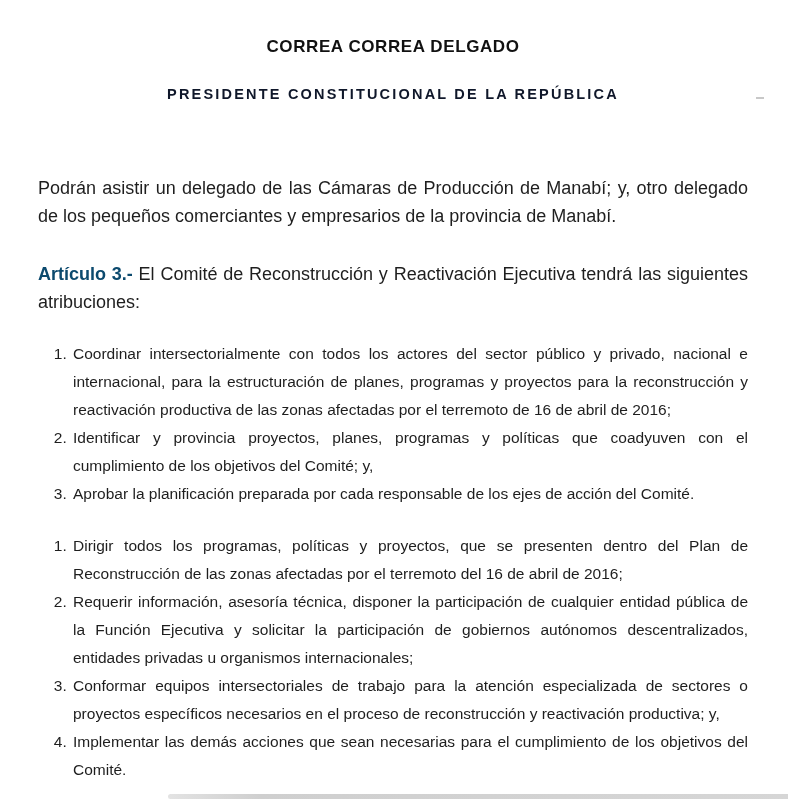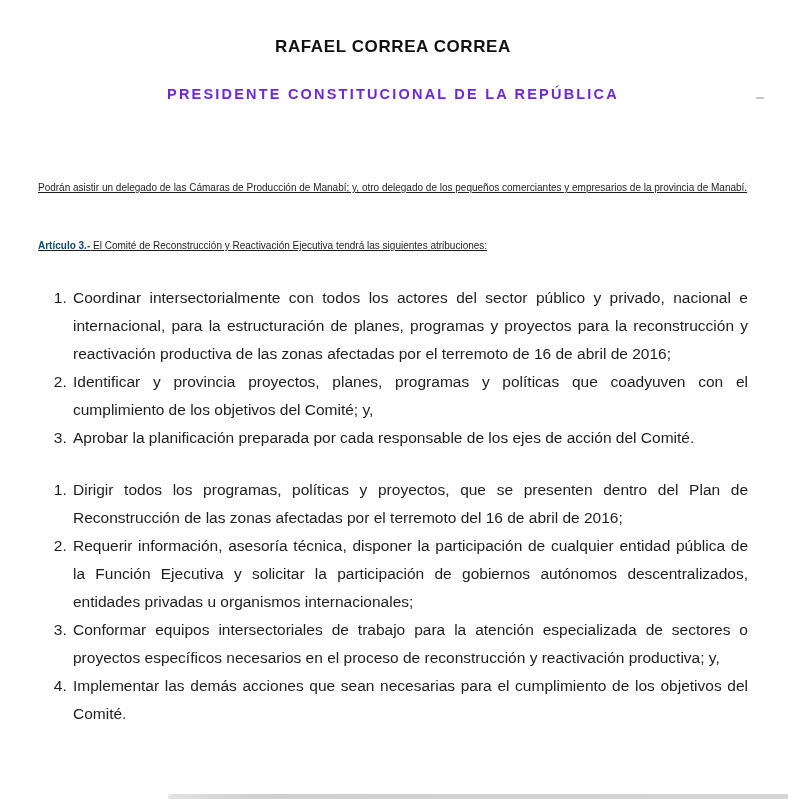--- a/index.html
+++ b/index.html
@@ -31,29 +31,28 @@
     font-weight: bold;
     letter-spacing: 0.6px;
     color: #111;
     margin: 21px 0 0 0;
   }
   .author-title {
     text-align: center;
     font-size: 14.5px;
     font-weight: bold;
     letter-spacing: 2.2px;
-    color: #6d28d9;
+    color: #0f172a;
     margin: 29px 0 0 0;
   }
   .body-text {
-    font-size: 10px;
+    font-size: 18px;
     line-height: 28px;
     text-align: justify;
     color: #1e1e1e;
-    text-decoration: underline;
   }
   .intro {
     margin: 72px 0 0 0;
   }
   .article-head {
     margin: 30px 0 0 0;
   }
   .bold-label {
     font-weight: bold;
     color: #0c4a6e;
@@ -92,21 +91,21 @@
     background: linear-gradient(to right, #e3e3e3, #cfcfcf 15%, #d6d6d6);
     border-radius: 4px 0 0 4px;
   }
 </style>
 </head>
 <body>
 
 <div class="page">
 
 
-  <div class="author-name">RAFAEL CORREA CORREA</div>
+  <div class="author-name">CORREA CORREA DELGADO</div>
 
   <div class="author-title">PRESIDENTE CONSTITUCIONAL DE LA REPÚBLICA</div>
 
   <p class="body-text intro">Podrán asistir un delegado de las Cámaras de Producción de Manabí; y, otro delegado de los pequeños comerciantes y empresarios de la provincia de Manabí.</p>
 
   <p class="body-text article-head"><span class="bold-label">Artículo 3.-</span> <span>El Comité de Reconstrucción y Reactivación Ejecutiva tendrá las siguientes atribuciones:</span></p>
 
   <ol class="attributions">
     <li>Coordinar intersectorialmente con todos los actores del sector público y privado, nacional e internacional, para la estructuración de planes, programas y proyectos para la reconstrucción y reactivación productiva de las zonas afectadas por el terremoto de 16 de abril de 2016;</li>
     <li>Identificar y provincia proyectos, planes, programas y políticas que coadyuven con el cumplimiento de los objetivos del Comité; y,</li>

